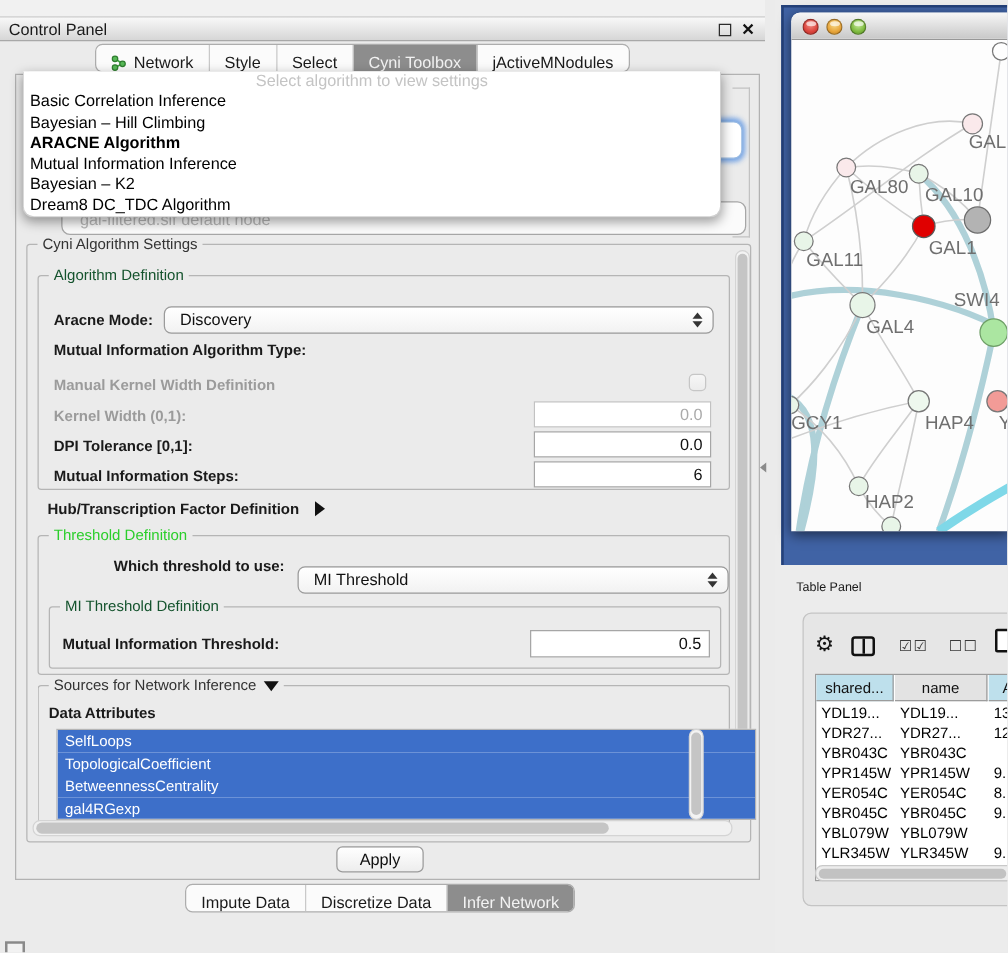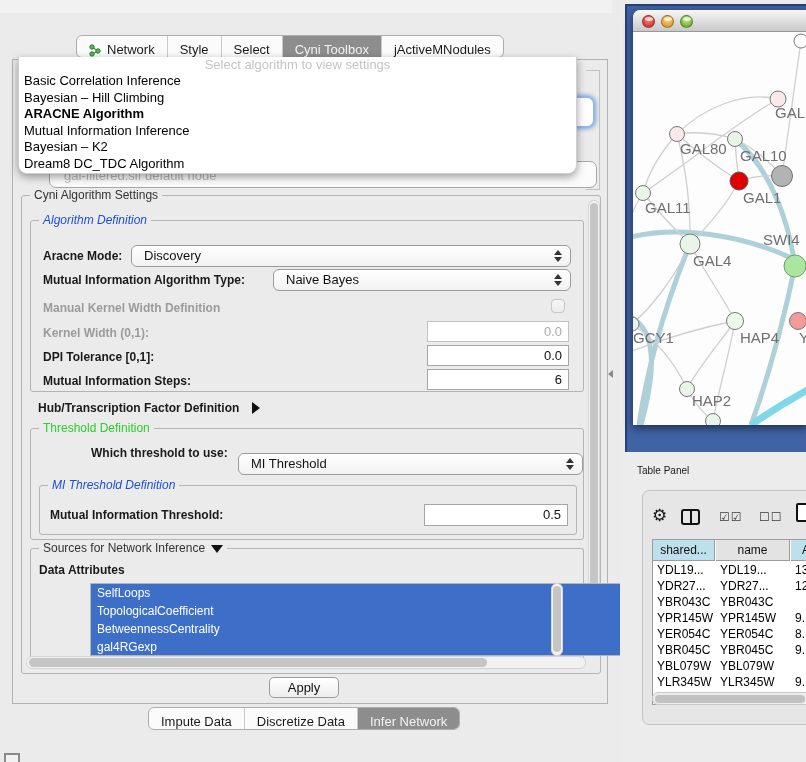--- a/index.html
+++ b/index.html
@@ -30,21 +30,21 @@
     border:1px solid #C2C2C2; border-left:none; background:#EBEBEB; }
   .frag-combo-focus { position:absolute; left:553px; top:37px; width:28px; height:30px;
     background:#FFF; border:1px solid #97B9E2; border-radius:7px; box-shadow:0 0 4px 2px rgba(96,152,228,.85); }
   .frag-combo-bottom { position:absolute; left:36px; top:101px; width:548px; height:27px;
     background:#FBFBFB; border:1px solid #A7A7A7; border-radius:7px; }
   .frag-combo-bottom span { display:block; padding-left:14px; line-height:27px; font-size:13px; color:#B9B9B9; white-space:nowrap; overflow:hidden; }
 
   
   .gbox { position:absolute; border:1px solid #B5B5B5; border-radius:3px; }
   .gtitle { position:absolute; top:-8px; left:8px; background:#EBEBEB; padding:0 4px; font-size:12px; color:#333; white-space:nowrap; }
-  .gtitle.blue { color:#1d4ed8;font-style:italic; }
+  .gtitle.blue { color:#14532d; }
   .gtitle.green { color:#2BCE2B; }
 
   .flabel { position:absolute; font-size:12px; font-weight:bold; color:#1A1A1A; white-space:nowrap; }
   .flabel.dis { color:#9B9B9B; }
 
   .combo { position:absolute; background:linear-gradient(#FFFFFF,#F2F2F2); border:1px solid #9B9B9B; border-radius:6px; }
   .combo .cval { position:absolute; left:12px; top:0; line-height:20px; font-size:13px; color:#111; white-space:nowrap; }
   .stepper { position:absolute; right:8px; top:4px; width:8px; height:12px; }
   .stepper i { position:absolute; left:0; width:0; height:0; border-left:4px solid transparent; border-right:4px solid transparent; }
   .stepper .up { top:0; border-bottom:5px solid #333; }
@@ -116,20 +116,25 @@
 
   svg text { font-family:"Liberation Sans", sans-serif; }
 </style>
 </head>
 <body>
 
 <div class="screen">
 
   <div class="cp-topstrip"></div>
 
+  <div class="cp-titlebar">
+    <span class="cp-title">Control Panel</span>
+    <span class="cp-float"></span>
+    <span class="cp-close">✕</span>
+  </div>
 
   <div class="segbar tabbar-top">
     <div class="seg">
       <svg width="13" height="13" viewBox="0 0 13 13">
         <line x1="3" y1="3" x2="9" y2="7" stroke="#3FA53F" stroke-width="1.3"></line>
         <line x1="3" y1="10" x2="9" y2="7" stroke="#3FA53F" stroke-width="1.3"></line>
         <circle cx="3" cy="3" r="2.2" fill="#57B957" stroke="#2F7D2F"></circle>
         <circle cx="9" cy="7" r="2.2" fill="#57B957" stroke="#2F7D2F"></circle>
         <circle cx="3" cy="10" r="2.2" fill="#57B957" stroke="#2F7D2F"></circle>
       </svg>
@@ -170,27 +175,20 @@
         <span class="flabel" style="left:12px; top:28px;">Aracne Mode:</span>
         <div class="combo" style="left:100px; top:24px; width:440px; height:22px;">
           <span class="cval">Discovery</span>
           <span class="stepper">
               <i class="up"></i>
               <i class="dn"></i>
             </span>
         </div>
 
         <span class="flabel" style="left:12px; top:52px;">Mutual Information Algorithm Type:</span>
-        <div class="combo" style="left:242px; top:48px; width:298px; height:22px;">
-          <span class="cval">Naive Bayes</span>
-          <span class="stepper">
-              <i class="up"></i>
-              <i class="dn"></i>
-            </span>
-        </div>
 
         <span class="flabel dis" style="left:12px; top:80px;">Manual Kernel Width Definition</span>
         <span class="cbox" style="left:520px; top:78px;"></span>
 
         <span class="flabel dis" style="left:12px; top:105px;">Kernel Width (0,1):</span>
         <div class="tfield dis" style="left:396px; top:100px; width:142px; height:21px; line-height:19px;">
           <span>0.0</span>
         </div>
 
         <span class="flabel" style="left:12px; top:129px;">DPI Tolerance [0,1]:</span>
@@ -229,21 +227,21 @@
           </div>
         </div>
       </div>
 
       <div class="gbox" style="left:8px; top:352px; width:554px; height:118px; border-bottom:none;">
         <span class="gtitle">
           <span>Sources for Network Inference</span><span class="arrow-down"></span>
         </span>
         <span class="flabel" style="left:8px; top:14px;">Data Attributes</span>
 
-        <div class="attr-list" style="left:14px; top:34px; width:560px; height:73px;margin-left:45px;">
+        <div class="attr-list" style="left:14px; top:34px; width:560px; height:73px;">
           <div class="attr-item">SelfLoops</div>
           <div class="attr-item">TopologicalCoefficient</div>
           <div class="attr-item">BetweennessCentrality</div>
           <div class="attr-item">gal4RGexp</div>
         </div>
         <div class="vsb" style="left:520px; top:34px; width:12px; height:73px;">
           <div class="thumb" style="top:2px; height:66px;"></div>
         </div>
       </div>
 

